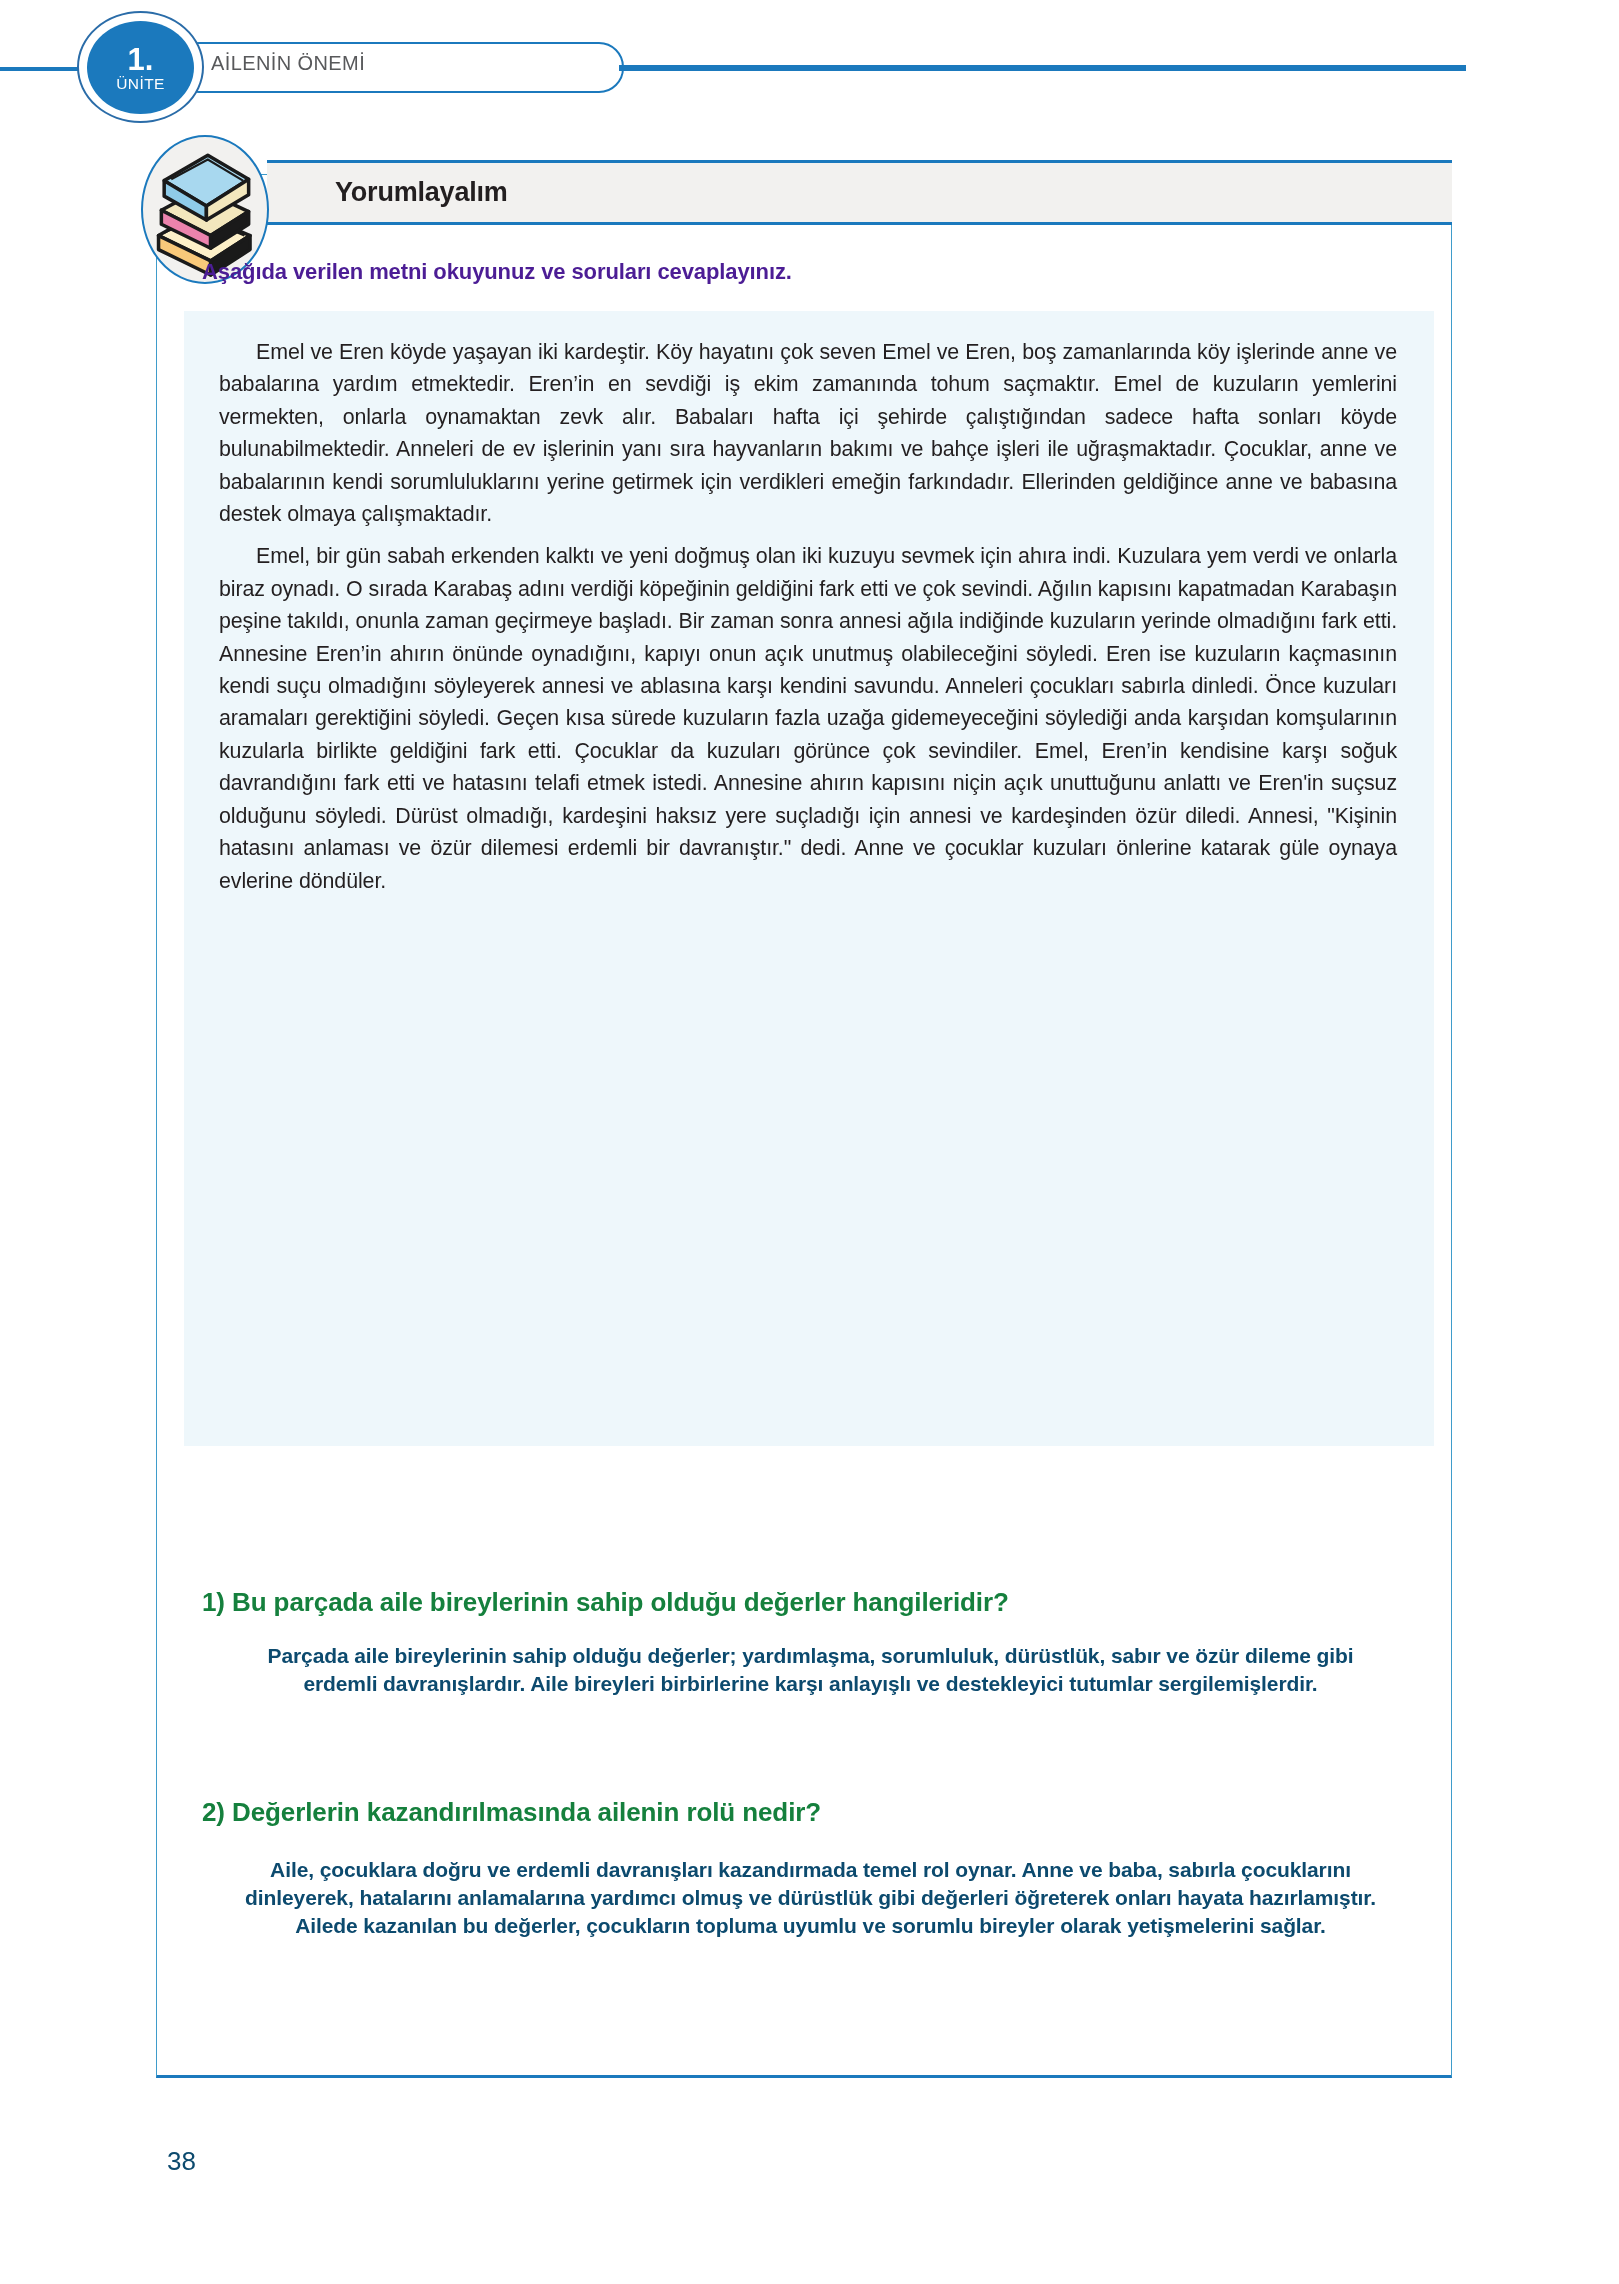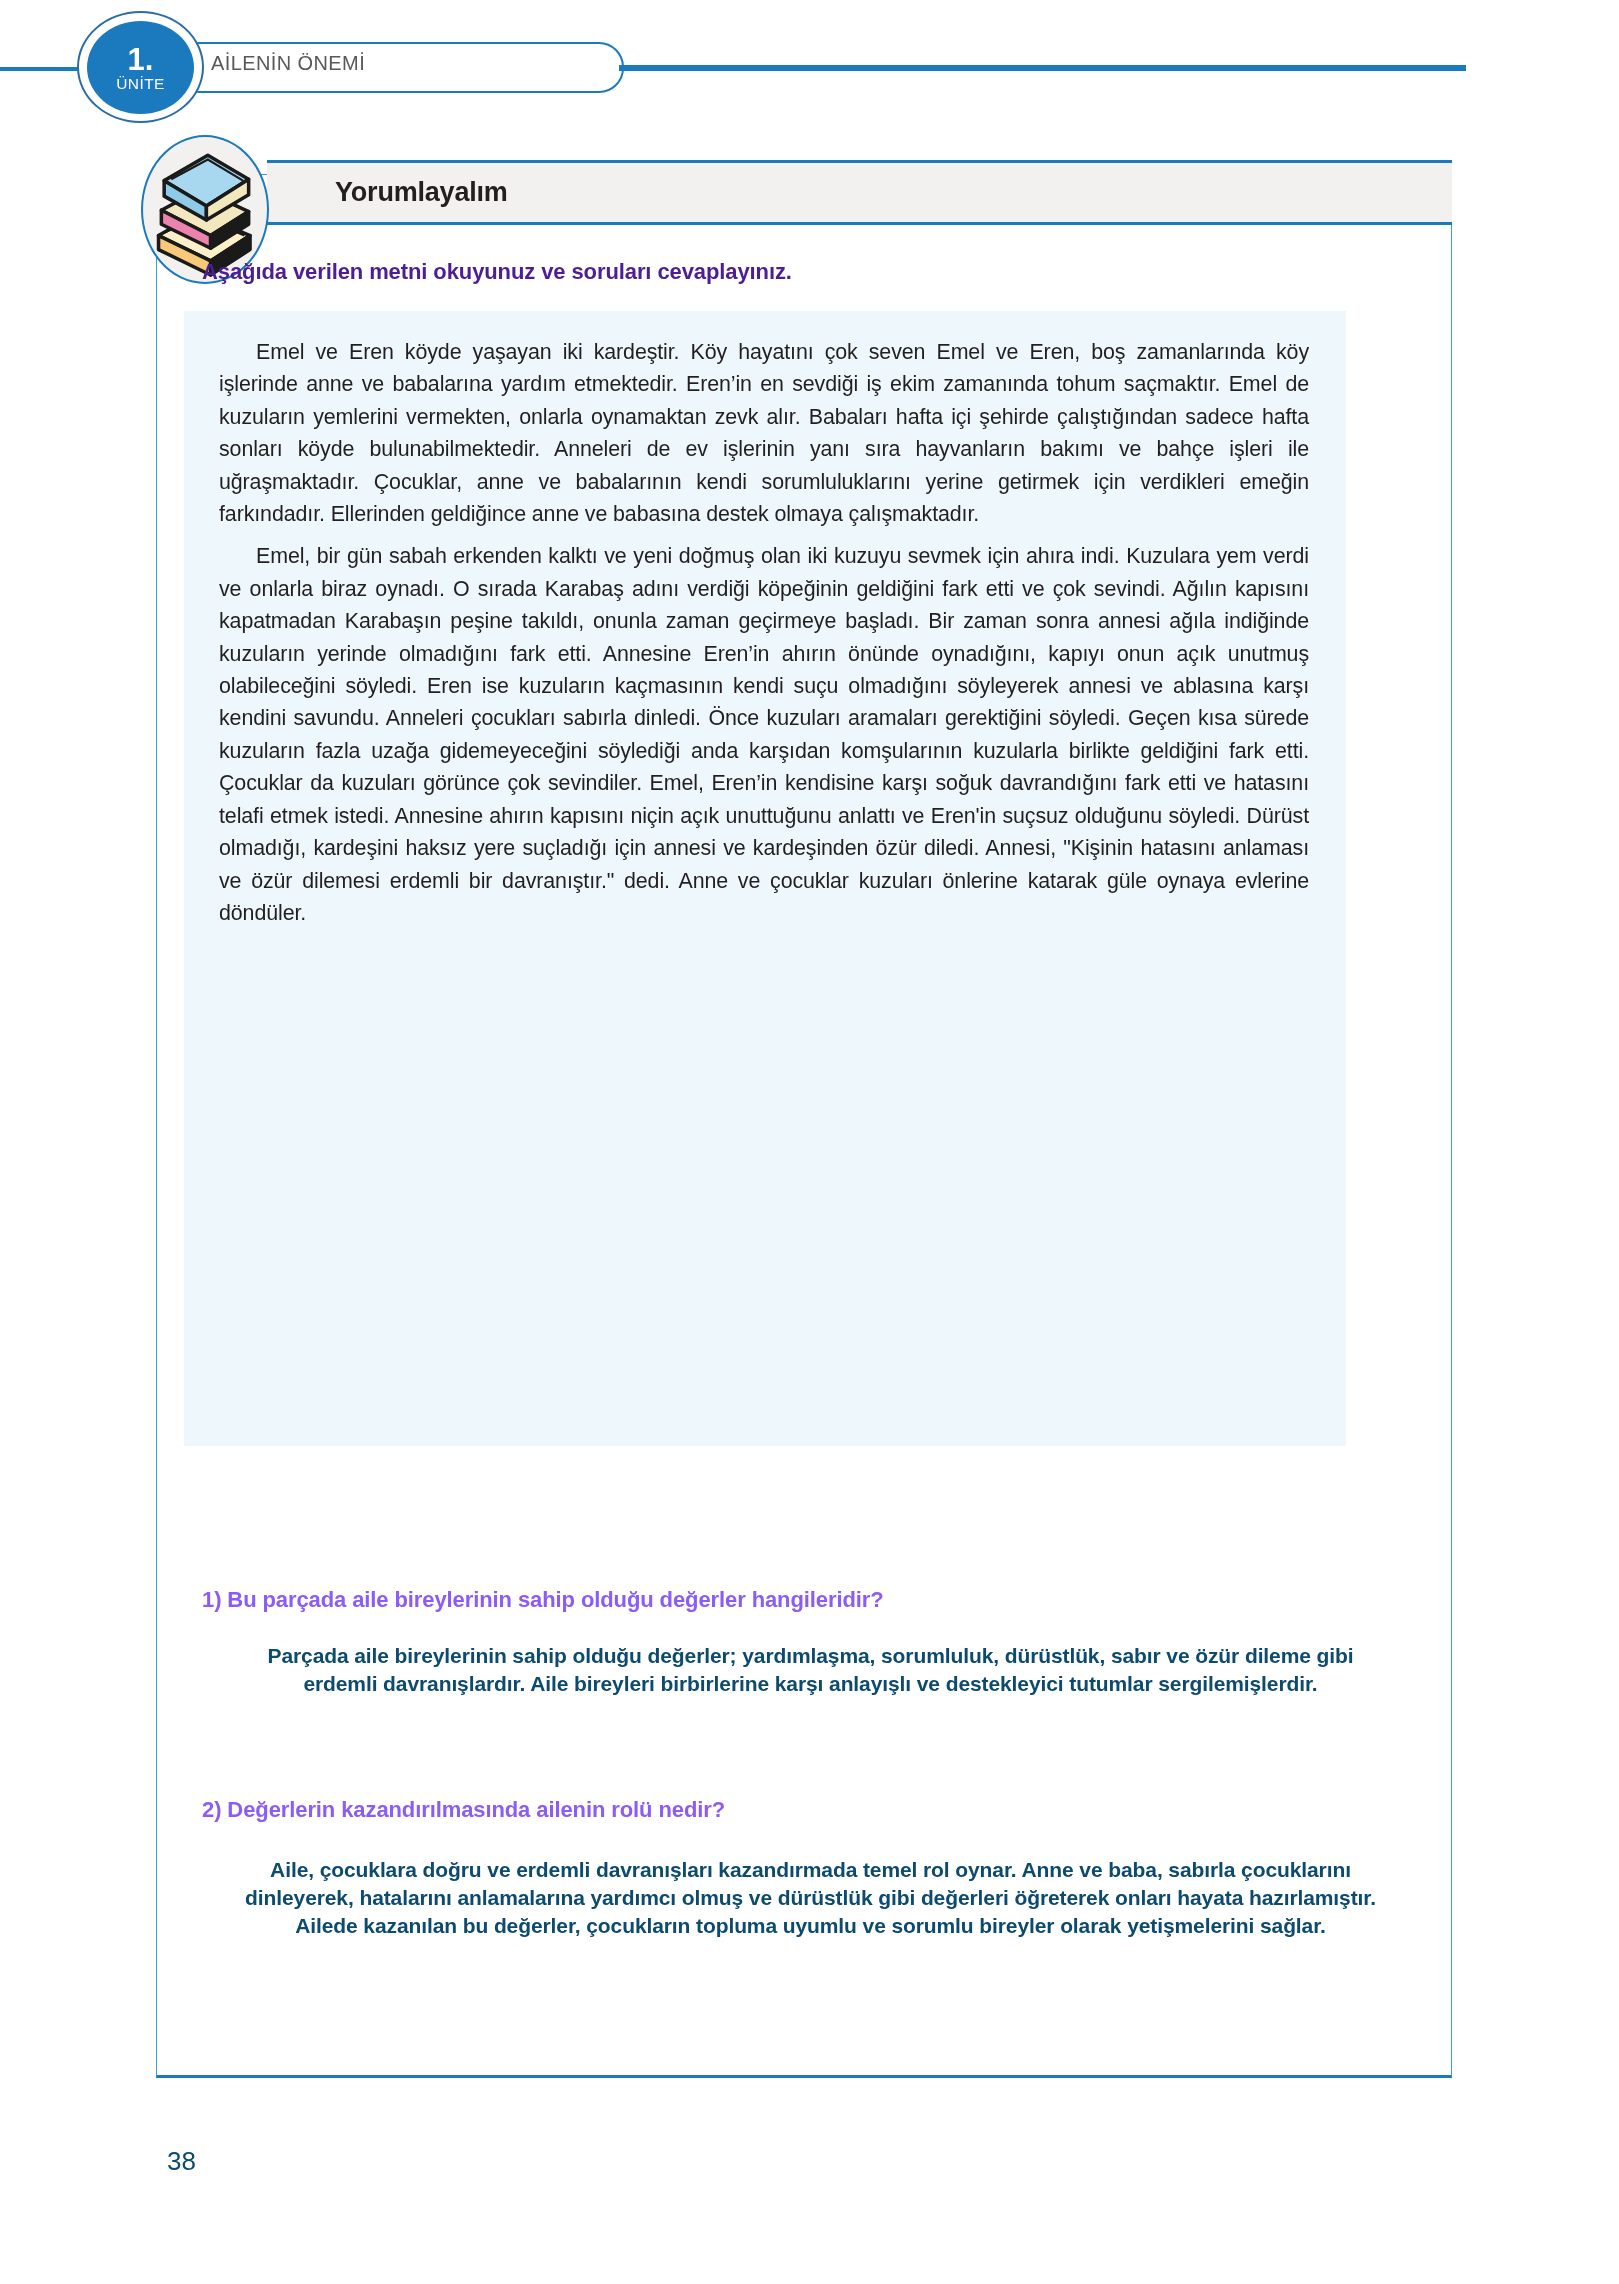--- a/index.html
+++ b/index.html
@@ -163,21 +163,21 @@
     font-size: 22px;
     font-weight: bold;
     color: #4c1d95;
     letter-spacing: -0.1px;
   }
 
   #reading-box {
     position: absolute;
     left: 184px;
     top: 311px;
-    width: 1162px;
+    width: 1250px;
     height: 1135px;
     background: #eef7fb;
     box-sizing: border-box;
     padding: 25px 37px 7px 35px;
   }
   #reading-box p {
     margin: 0;
     font-size: 21.4px;
     line-height: 1.515;
     color: #231f20;
@@ -192,23 +192,23 @@
     font-size: 21px;
     font-style: italic;
     color: #231f20;
     text-indent: 0;
   }
 
   .question {
     position: absolute;
     left: 202px;
     width: 1223px;
-    font-size: 22px;
-    font-weight: bold;
-    color: #8b5cf6;
+    font-size: 26px;
+    font-weight: bold;
+    color: #15803d;
     letter-spacing: -0.1px;
   }
   #question-1 { top: 1587px; }
   #question-2 { top: 1797px; }
 
   .answer {
     position: absolute;
     left: 243px;
     width: 1135px;
     font-size: 21px;

